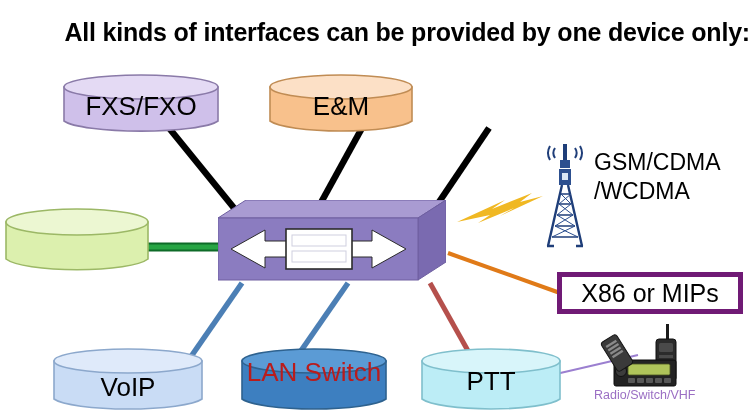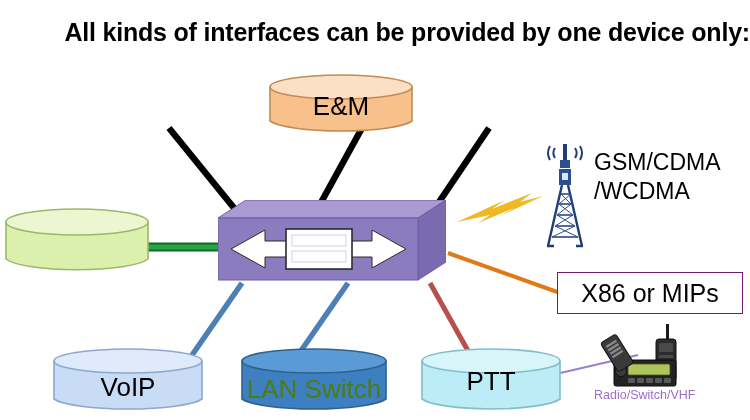--- a/index.html
+++ b/index.html
@@ -68,21 +68,21 @@
     height: 90px;
   }
 
   
   #x86-box {
     position: absolute;
     left: 557px;
     top: 272px;
     width: 186px;
     height: 42px;
-    border: 1px solid #701a75;
+    border: 5px solid #701a75;
     background: #ffffff;
     box-sizing: border-box;
   }
   #x86-box .x86-text {
     position: absolute;
     left: 0;
     right: 0;
     top: 50%;
     transform: translateY(-50%);
     text-align: center;
@@ -155,20 +155,27 @@
 
     <line x1="430" y1="283" x2="472" y2="358" stroke="#B5504C" stroke-width="5"></line>
 
     <line x1="448" y1="253" x2="560" y2="293" stroke="#E07A18" stroke-width="4"></line>
 
     <line x1="556" y1="374" x2="638" y2="355" stroke="#9B7FD0" stroke-width="2"></line>
 
     <polygon points="457,222 505,200 492,209 532,193 520,202 543,196 500,216 514,208 478,223 490,215" fill="#F0B823"></polygon>
   </svg>
 
+  <div class="cyl" id="cyl-fxs-fxo" style="left:62px; top:73px; width:158px; height:62px;">
+    <svg class="cyl-svg" width="158" height="62" viewBox="0 0 158 62">
+      <path d="M2,14 L2,48 A79,13 0 0 0 156,48 L156,14 Z" fill="#CFC0EA" stroke="#8A7AA8" stroke-width="1.6"></path>
+      <ellipse cx="79" cy="14" rx="77" ry="12" fill="#E4DAF4" stroke="#8A7AA8" stroke-width="1.6"></ellipse>
+    </svg>
+    <div class="cyl-label" style="top:18px; color:#000000;">FXS/FXO</div>
+  </div>
 
   <div class="cyl" id="cyl-em" style="left:268px; top:73px; width:146px; height:62px;">
     <svg class="cyl-svg" width="146" height="62" viewBox="0 0 146 62">
       <path d="M2,14 L2,48 A73,13 0 0 0 144,48 L144,14 Z" fill="#F8C18C" stroke="#C08C54" stroke-width="1.6"></path>
       <ellipse cx="73" cy="14" rx="71" ry="12" fill="#FCE0C6" stroke="#C08C54" stroke-width="1.6"></ellipse>
     </svg>
     <div class="cyl-label" style="top:18px; color:#000000;">E&amp;M</div>
   </div>
 
 
@@ -185,21 +192,21 @@
       <ellipse cx="76" cy="14" rx="74" ry="12" fill="#DFEAFA" stroke="#8CA8CC" stroke-width="1.6"></ellipse>
     </svg>
     <div class="cyl-label" style="top:19px; color:#000000;margin-top:6px;">VoIP</div>
   </div>
 
   <div class="cyl" id="cyl-lan-switch" style="left:240px; top:347px; width:148px; height:66px;">
     <svg class="cyl-svg" width="148" height="66" viewBox="0 0 148 66">
       <path d="M2,14 L2,52 A74,13 0 0 0 146,52 L146,14 Z" fill="#3D7FC0" stroke="#2E628F" stroke-width="1.6"></path>
       <ellipse cx="74" cy="14" rx="72" ry="12" fill="#5B9BD5" stroke="#2E628F" stroke-width="1.6"></ellipse>
     </svg>
-    <div class="cyl-label" style="top:27px; color:#4d7c0f;">LAN Switch</div>
+    <div class="cyl-label" style="top:10px; color:#b91c1c;">LAN Switch</div>
   </div>
 
   <div class="cyl" id="cyl-ptt" style="left:420px; top:347px; width:142px; height:66px;">
     <svg class="cyl-svg" width="142" height="66" viewBox="0 0 142 66">
       <path d="M2,14 L2,52 A71,13 0 0 0 140,52 L140,14 Z" fill="#BCEDF6" stroke="#7FBFCC" stroke-width="1.6"></path>
       <ellipse cx="71" cy="14" rx="69" ry="12" fill="#D8F5FA" stroke="#7FBFCC" stroke-width="1.6"></ellipse>
     </svg>
     <div class="cyl-label" style="top:19px; color:#000000;">PTT</div>
   </div>
 

